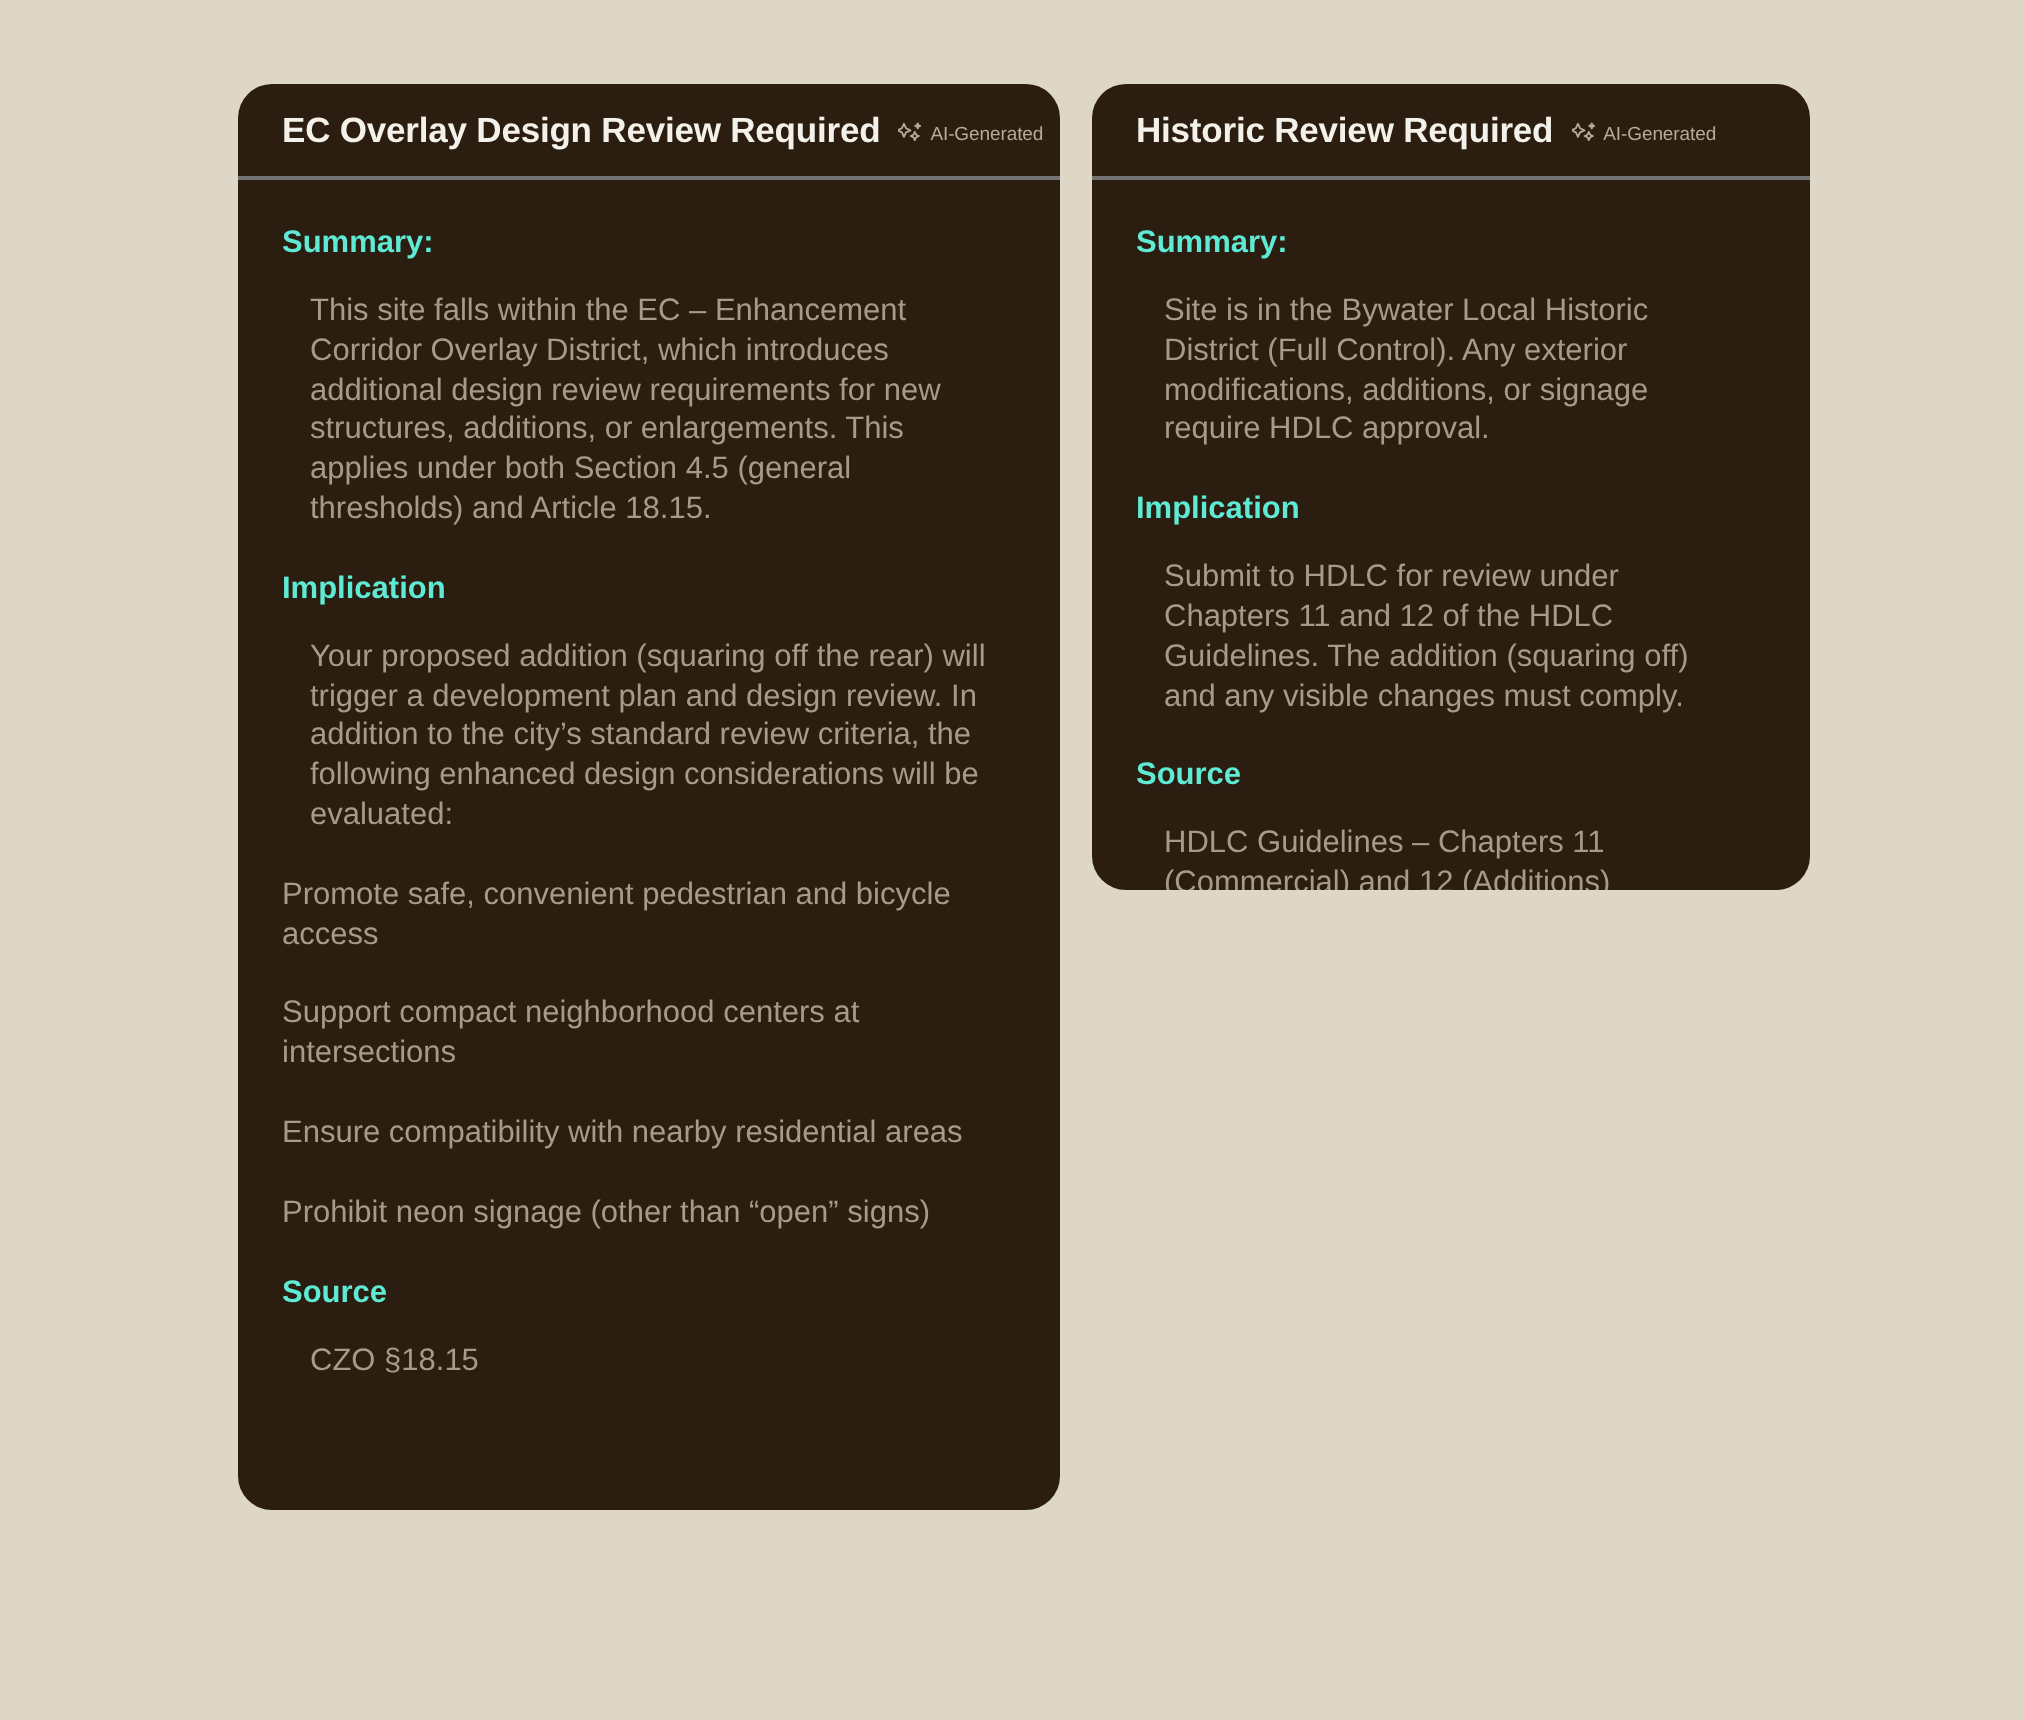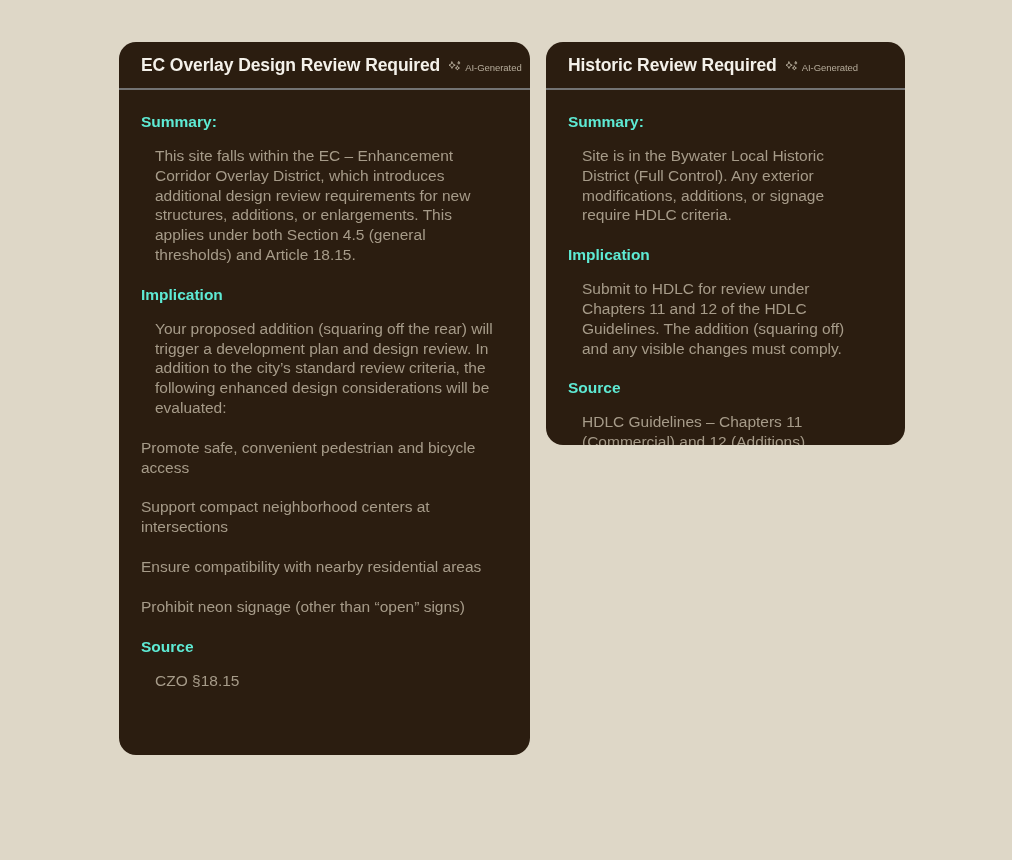--- a/index.html
+++ b/index.html
@@ -165,21 +165,21 @@
           </svg>
         </span>
         <span class="ai-badge-label">AI-Generated</span>
       </div>
     </div>
 
     <div class="card-body">
 
       <div class="section">
         <div class="section-heading">Summary:</div>
-        <p class="section-text">Site is in the Bywater Local Historic District (Full Control). Any exterior modifications, additions, or signage require HDLC criteria.</p>
+        <p class="section-text">Site is in the Bywater Local Historic District (Full Control). Any exterior modifications, additions, or signage require HDLC approval.</p>
       </div>
 
       <div class="section">
         <div class="section-heading">Implication</div>
         <p class="section-text">Submit to HDLC for review under Chapters 11 and 12 of the HDLC Guidelines. The addition (squaring off) and any visible changes must comply.</p>
       </div>
 
       <div class="section">
         <div class="section-heading">Source</div>
         <p class="section-text">HDLC Guidelines – Chapters 11 (Commercial) and 12 (Additions)</p>

